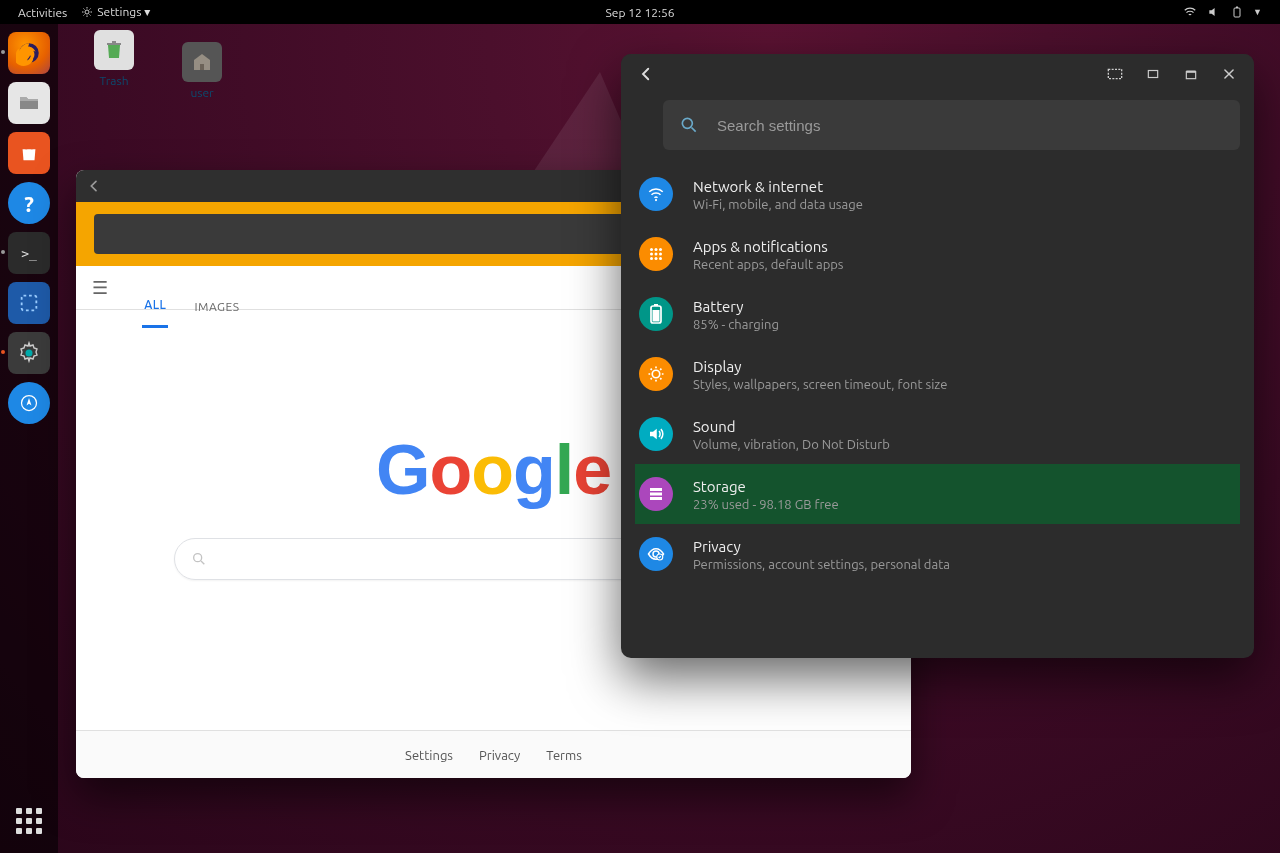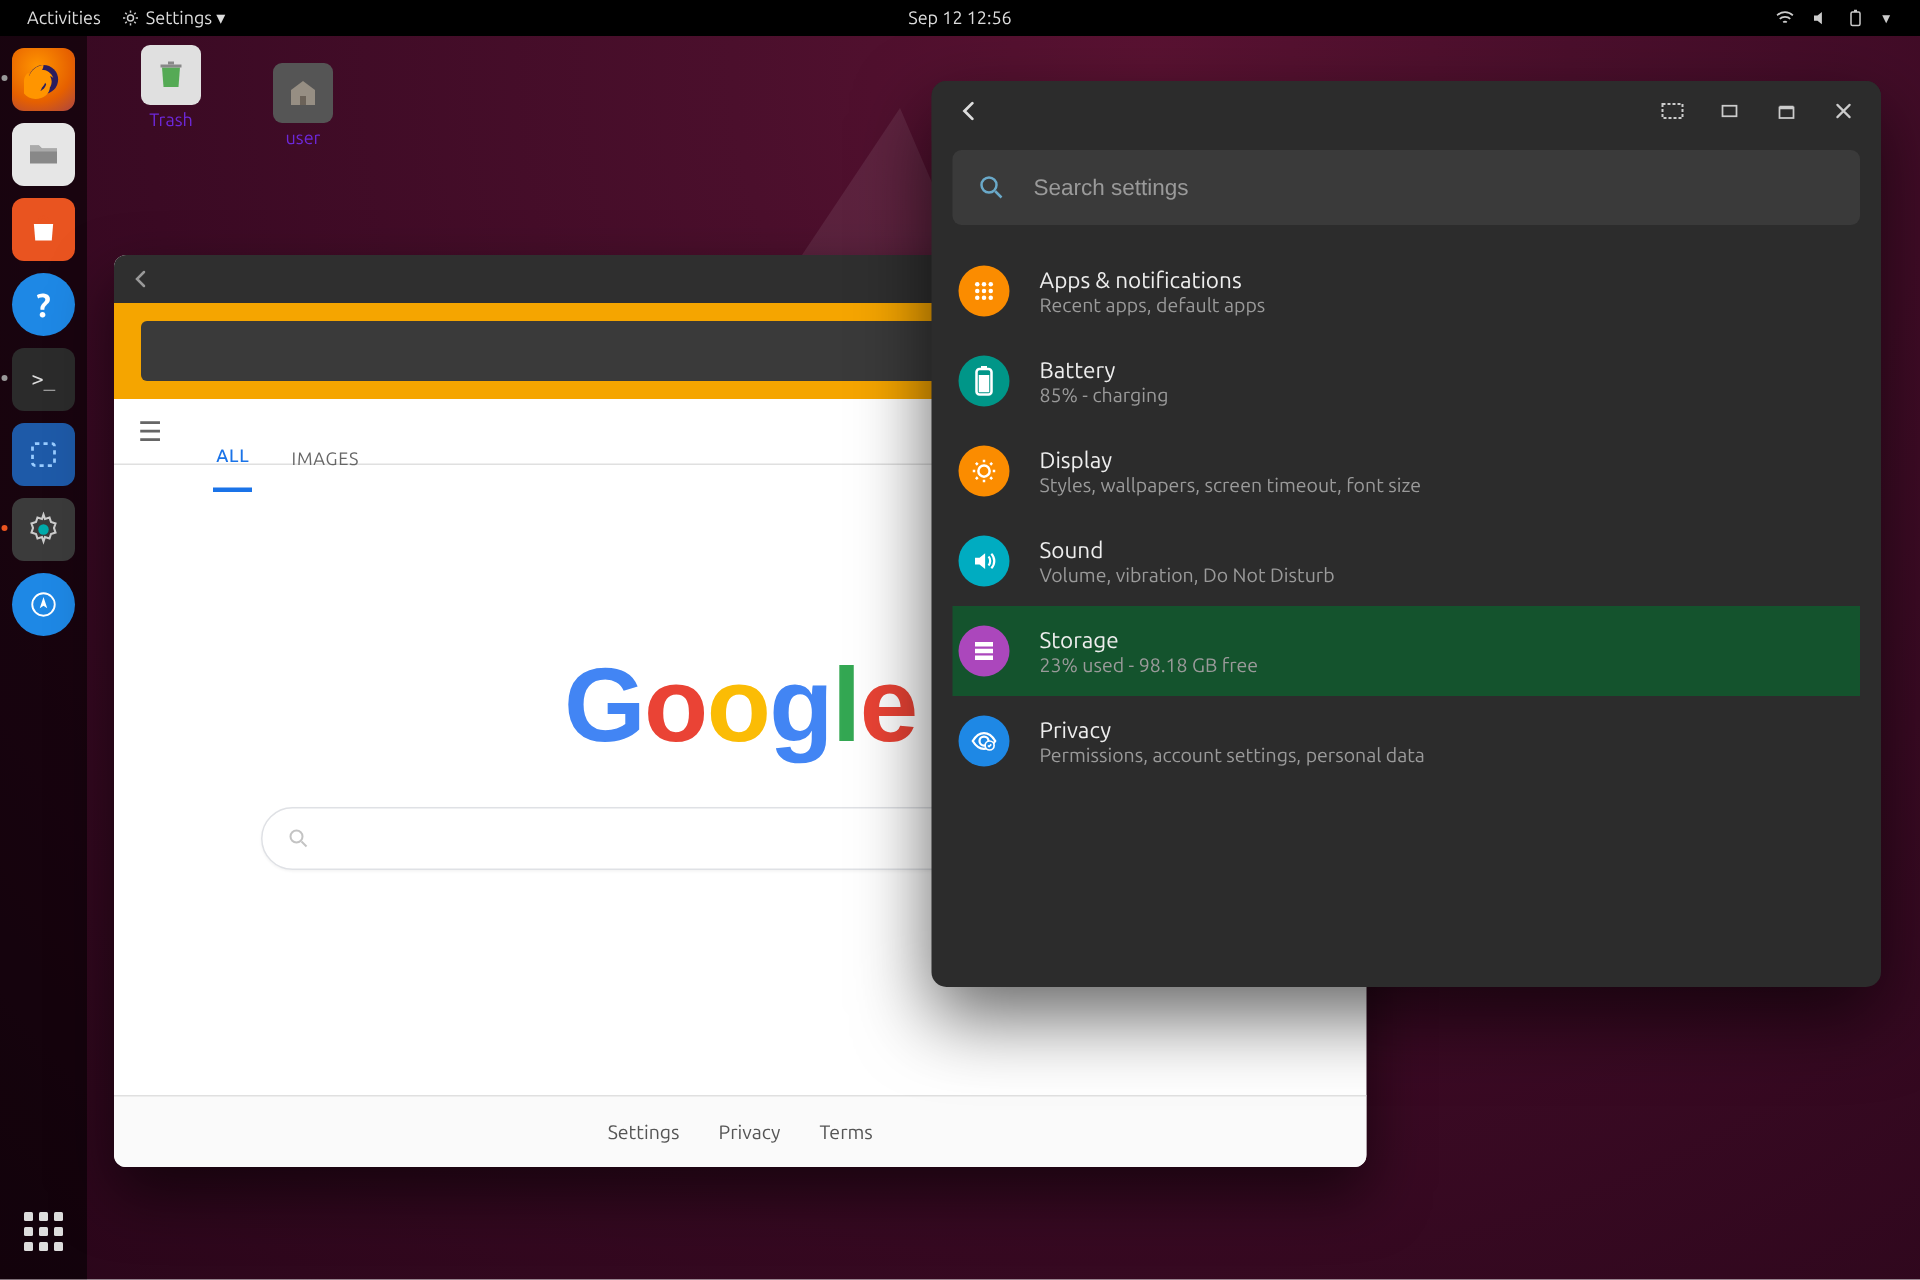--- a/index.html
+++ b/index.html
@@ -35,21 +35,21 @@
   .dock .app.running::before { content:""; position:absolute; left:-7px; top:18px; width:4px; height:4px; border-radius:50%; background:#999; }
   .dock .apps-grid {
     margin-top:auto; margin-bottom:16px;
     width:32px; height:32px;
     display:grid; grid-template-columns:repeat(3,6px); grid-template-rows:repeat(3,6px);
     gap:4px; justify-content:center; align-content:center;
   }
   .dock .apps-grid span { background:#ddd; border-radius:1px; }
 
   
-  .deskicon { position:absolute; text-align:center; color:#6d28d9; font-size:12px; width:80px; }
+  .deskicon { position:absolute; text-align:center; color:#0c4a6e; font-size:12px; width:80px; }
   .deskicon .iconbox { width:40px; height:40px; margin:0 auto 4px; border-radius:6px; display:flex; align-items:center; justify-content:center; background:#666; }
 
   
   .browser {
     position:absolute; left:76px; top:170px; width:835px; height:608px;
     background:#fff; border-radius:8px; overflow:hidden;
     box-shadow:0 18px 40px rgba(0,0,0,0.55);
   }
   .browser .titlebar { height:32px; background:#2f2f2f; display:flex; align-items:center; padding:0 10px; }
   .browser .backarrow { color:#888; font-size:18px; }
@@ -92,20 +92,21 @@
     height:40px; display:flex; align-items:center; padding:0 10px;
     background:#2c2c2c;
   }
   .settings .titlebar .tbtn { width:30px; height:30px; display:flex; align-items:center; justify-content:center; border-radius:4px; }
   .settings .titlebar .right { margin-left:auto; display:flex; gap:8px; }
   .settings .body { padding:0 14px; }
   .settings .search {
     height:50px; background:#3a3a3a; border-radius:6px;
     display:flex; align-items:center; padding:0 16px; gap:18px;
     margin-top:6px;
+    margin-left:28px;
   }
   .settings .search input {
     background:transparent; border:none; outline:none; color:#ccc;
     font-size:15px; flex:1;
   }
   .settings .search input::placeholder { color:#9a9a9a; }
   .settings .list { margin-top:14px; }
   .settings .row {
     display:flex; align-items:center; gap:20px;
     padding:12px 10px 12px 4px; min-height:60px;
@@ -309,20 +310,32 @@
     <div class="search">
       <svg width="20" height="20" viewBox="0 0 24 24">
           <circle cx="10" cy="10" r="6" fill="none" stroke="#6aa9c9" stroke-width="2"></circle>
           <line x1="15" y1="15" x2="20" y2="20" stroke="#6aa9c9" stroke-width="2"></line>
         </svg>
       <input placeholder="Search settings" style="">
     </div>
 
     <div class="list">
 
+      <div class="row">
+        <div class="icon ic-net">
+          <svg width="18" height="18" viewBox="0 0 24 24">
+              <path d="M3 9c5-5 13-5 18 0M6 13c3-3 9-3 12 0M10 17c1-1 3-1 4 0" fill="none" stroke="#fff" stroke-width="2"></path>
+              <circle cx="12" cy="20" r="1.5" fill="#fff"></circle>
+            </svg>
+        </div>
+        <div class="txt">
+          <div class="title">Network &amp; internet</div>
+          <div class="sub">Wi-Fi, mobile, and data usage</div>
+        </div>
+      </div>
 
 
       <div class="row">
         <div class="icon ic-app">
           <svg width="18" height="18" viewBox="0 0 24 24">
               <circle cx="6" cy="6" r="2" fill="#fff"></circle>
               <circle cx="12" cy="6" r="2" fill="#fff"></circle>
               <circle cx="18" cy="6" r="2" fill="#fff"></circle>
               <circle cx="6" cy="12" r="2" fill="#fff"></circle>
               <circle cx="12" cy="12" r="2" fill="#fff"></circle>

